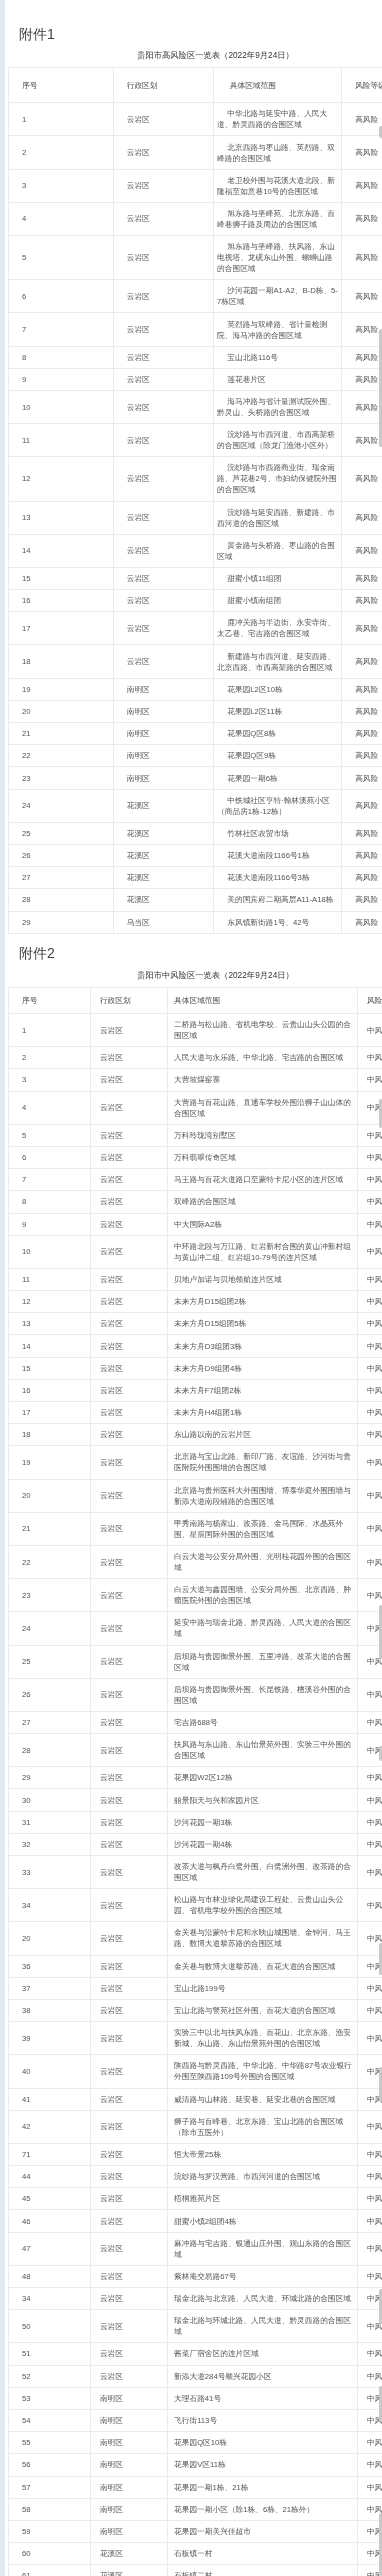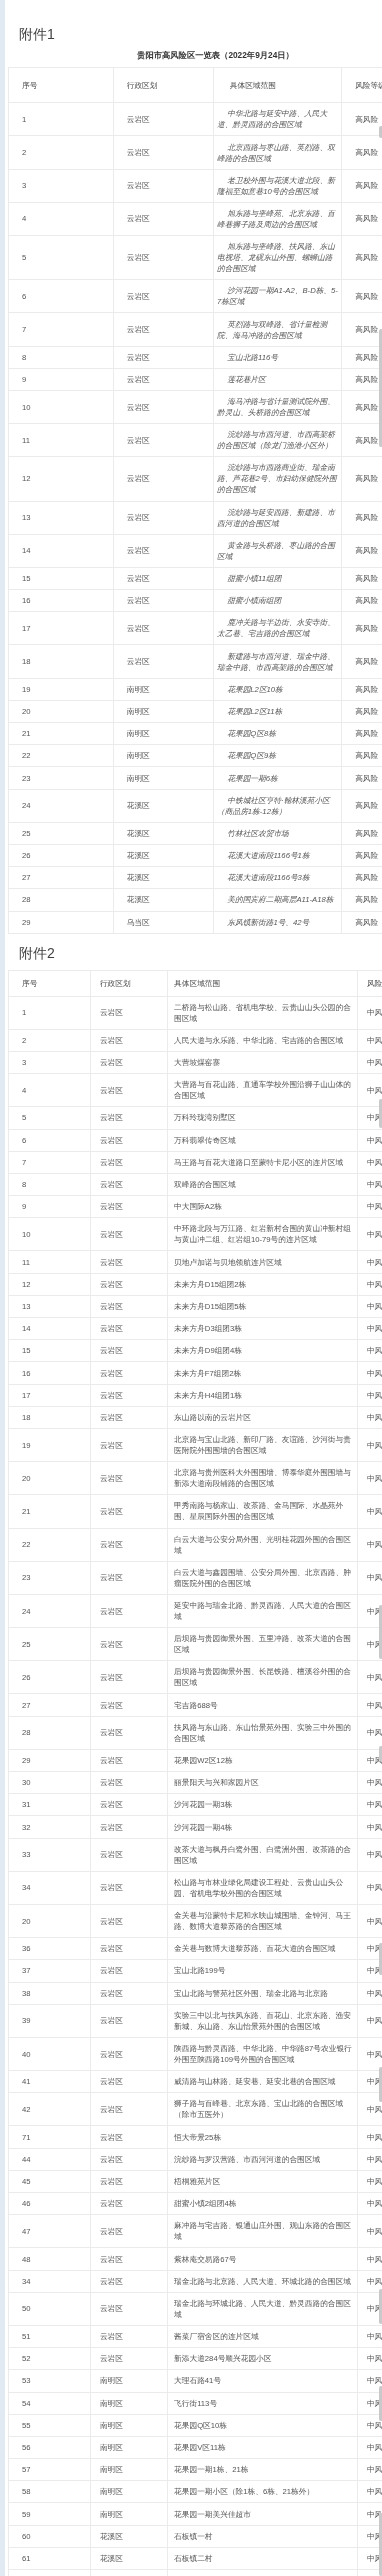--- a/index.html
+++ b/index.html
@@ -10,21 +10,21 @@
     position:relative;
   }
   .page{position:relative;width:383px;min-height:2576px;background:#fff;overflow:hidden;}
   .left-strip{position:absolute;left:0;top:0;width:5.1px;height:2576px;background:#e1eaf2;}
   .content{position:relative;padding-top:25.5px;}
   .attachment-label{
     margin:0 0 6.4px 19px;
     font-size:14px;color:#3f3f3f;
   }
   .table-title{
-    text-align:center;font-weight:bold;font-size:8.3px;color:#333;
+    text-align:center;font-weight:normal;font-size:8.3px;color:#333;
     margin:0 0 6.4px 0;
     padding-left:48px;
   }
   table{
     border-collapse:collapse;table-layout:fixed;
     margin-left:8.3px;width:366px;
     background:#fff;
   }
   th,td{
     border:0.6px solid #ebebeb;
@@ -32,21 +32,21 @@
     color:#555;text-align:left;vertical-align:middle;
     word-break:break-all;
   }
   
   .t1 th{padding:11.5px 3.8px 11.5px 12.8px;color:#4a4a4a;}
   .t1 td{padding:5.1px 3.8px 5.1px 12.8px;}
   .t1 th:nth-child(1),.t1 td:nth-child(1){width:87px;}
   .t1 th:nth-child(2),.t1 td:nth-child(2){width:83px;}
   .t1 th:nth-child(3),.t1 td:nth-child(3){width:118px;}
   .t1 th:nth-child(4),.t1 td:nth-child(4){width:78px;}
-  .t1 td:nth-child(3){padding:5.1px 2.6px;text-indent:10.2px;font-style:italic;}
+  .t1 td:nth-child(3){padding:5.1px 2.6px;text-indent:10.2px;}
   .t1 th:nth-child(3){padding-left:5.1px;text-indent:10.2px;}
   
   .t2 th{padding:7px 3.8px 7px 9px;color:#4a4a4a;}
   .t2 td{padding:5.1px 3.8px 5.1px 9px;}
   .t2 th:nth-child(1),.t2 td:nth-child(1){width:64px;padding-left:12.8px;}
   .t2 th:nth-child(2),.t2 td:nth-child(2){width:63px;}
   .t2 th:nth-child(3),.t2 td:nth-child(3){width:179px;padding-left:6.4px;}
   .t2 th:nth-child(4),.t2 td:nth-child(4){width:59px;}
   .section-gap{height:11.5px;}
   .scroll-thumb{
@@ -171,21 +171,21 @@
           </tr>
           <tr>
             <td>17</td>
             <td>云岩区</td>
             <td>鹿冲关路与半边街、永安寺街、太乙巷、宅吉路的合围区域</td>
             <td>高风险</td>
           </tr>
           <tr>
             <td>18</td>
             <td>云岩区</td>
-            <td>新建路与市西河道、瑞金中路、瑞金中路、市西高架路的合围区域</td>
+            <td>新建路与市西河道、延安西路、北京西路、市西高架路的合围区域</td>
             <td>高风险</td>
           </tr>
           <tr>
             <td>19</td>
             <td>南明区</td>
             <td>花果园L2区10栋</td>
             <td>高风险</td>
           </tr>
           <tr>
             <td>20</td>
@@ -246,20 +246,21 @@
             <td>乌当区</td>
             <td>东风镇新街路1号、42号</td>
             <td>高风险</td>
           </tr>
         </tbody>
       </table>
 
     <div class="section-gap"></div>
 
     <p class="attachment-label">附件2</p>
+    <p class="table-title">贵阳市中风险区一览表（2022年9月24日）</p>
     <table class="t2">
         <thead>
           <tr>
             <th>序号</th>
             <th>行政区划</th>
             <th>具体区域范围</th>
             <th>风险等级</th>
           </tr>
         </thead>
         <tbody>
@@ -481,21 +482,21 @@
           </tr>
           <tr>
             <td>37</td>
             <td>云岩区</td>
             <td>宝山北路199号</td>
             <td>中风险</td>
           </tr>
           <tr>
             <td>38</td>
             <td>云岩区</td>
-            <td>宝山北路与警苑社区外围、瑞金北路与北京路</td>
+            <td>宝山北路与警苑社区外围、百花大道的合围区域</td>
             <td>中风险</td>
           </tr>
           <tr>
             <td>39</td>
             <td>云岩区</td>
             <td>实验三中以北与扶风东路、百花山、北京东路、渔安新城、东山路、东山怡景苑外围的合围区域</td>
             <td>中风险</td>
           </tr>
           <tr>
             <td>40</td>

